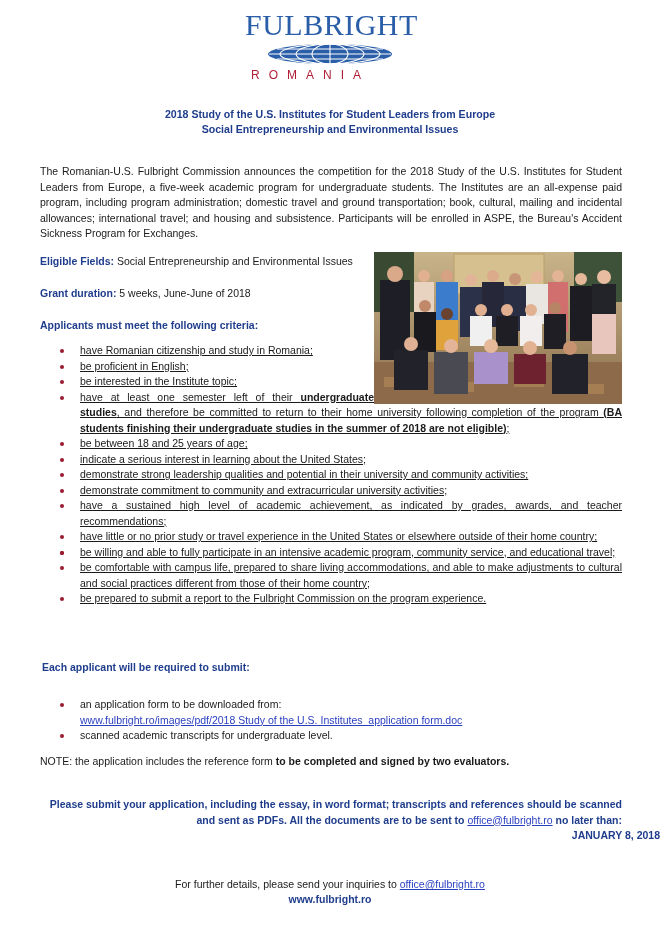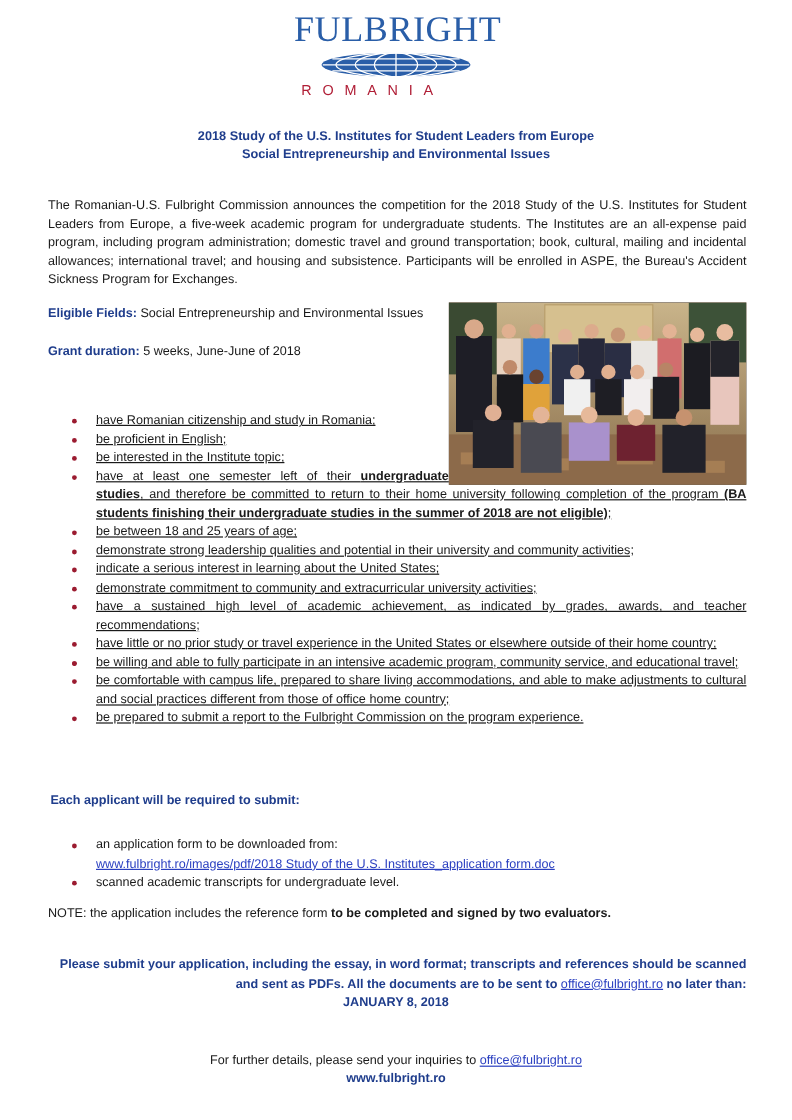--- a/index.html
+++ b/index.html
@@ -41,21 +41,21 @@
   ul.sub { position:absolute; left:40px; top:697px; width:582px; margin:0; padding:0; list-style:none; }
   ul.sub li { position:relative; padding-left:40px; font-size:10.5px; line-height:15.5px; }
   ul.sub li .dot { position:absolute; left:20px; top:6px; width:4px; height:4px; border-radius:50%; background:#9b1b30; }
   a.lnk { color:#2a3fc0; text-decoration:underline; }
 
   .note { position:absolute; left:40px; top:754px; font-size:10.5px; line-height:14px; }
 
   .final { position:absolute; left:40px; width:582px; text-align:right; font-weight:bold;
            font-size:10.5px; color:#1f3d8c; line-height:15.5px; }
   .final.fa { top:797px; }
-  .final-date { position:absolute; left:0; width:660px; top:829px; text-align:center; font-weight:bold; font-size:10.5px; color:#1f3d8c; }
+  .final-date { position:absolute; left:0; width:660px; top:829px; text-align:right; font-weight:bold; font-size:10.5px; color:#1f3d8c; }
 
   .foot1 { position:absolute; left:0; width:660px; top:878px; text-align:center; font-size:10.5px; }
   .foot2 { position:absolute; left:0; width:660px; top:893px; text-align:center; font-size:10.5px; font-weight:bold; color:#1f3d8c; }
 </style>
 </head>
 <body>
 
 <div class="page">
 
   <div class="logo">
@@ -79,20 +79,21 @@
   <div class="title t2">Social Entrepreneurship and Environmental Issues</div>
 
   <div class="p intro">The Romanian-U.S. Fulbright Commission announces the competition for the 2018 Study of the U.S. Institutes for Student Leaders from Europe, a five-week academic program for undergraduate students. The Institutes are an all-expense paid program, including program administration; domestic travel and ground transportation; book, cultural, mailing and incidental allowances; international travel; and housing and subsistence.  Participants will be enrolled in ASPE, the Bureau's Accident Sickness Program for Exchanges.</div>
 
   <div class="field f1">
     <span class="label-blue">Eligible Fields:</span><span> Social Entrepreneurship and Environmental Issues</span>
   </div>
   <div class="field f2">
     <span class="label-blue">Grant duration:</span><span> 5 weeks, June-June of 2018</span>
   </div>
+  <div class="field f3 label-blue">Applicants must meet the following criteria:</div>
 
   <div class="photo">
     <svg width="248" height="152" viewBox="0 0 248 152">
       <defs>
         <linearGradient id="wall" x1="0" y1="0" x2="0" y2="1">
           <stop offset="0" stop-color="#c9b48a"></stop>
           <stop offset="1" stop-color="#8a6f4c"></stop>
         </linearGradient>
       </defs>
       <rect width="248" height="152" fill="url(#wall)"></rect>
@@ -160,28 +161,28 @@
       </g>
     </svg>
   </div>
 
   <ul class="crit">
     <li style="width: 295px;"><span class="dot"></span><span>have Romanian citizenship and study in Romania;</span></li>
     <li style="width: 295px;"><span class="dot"></span><span>be proficient in English;</span></li>
     <li style="width: 295px;"><span class="dot"></span><span>be interested in the Institute topic;</span></li>
     <li><span class="dot"></span><span style="float: right; width: 248px; height: 14px;"></span><span>have at least one semester left of their </span><b>undergraduate studies</b><span>, and therefore be committed to return to their home university following completion of the program </span><b>(BA students finishing their undergraduate studies in the summer of 2018 are not eligible)</b><span>;</span></li>
     <li><span class="dot"></span><span>be between 18 and 25 years of age;</span></li>
+    <li><span class="dot"></span><span>indicate a serious interest in learning about the United States;</span></li>
     <li><span class="dot"></span><span>demonstrate strong leadership qualities and potential in their university and community activities;</span></li>
-    <li><span class="dot"></span><span>indicate a serious interest in learning about the United States;</span></li>
     <li><span class="dot"></span><span>demonstrate commitment to community and extracurricular university activities;</span></li>
     <li><span class="dot"></span><span>have a sustained high level of academic achievement, as indicated by grades, awards, and teacher recommendations;</span></li>
     <li><span class="dot"></span><span>have little or no prior study or travel experience in the United States or elsewhere outside of their home country;</span></li>
     <li><span class="dot"></span></li>
     <li><span class="dot"></span><span>be willing and able to fully participate in an intensive academic program, community service, and educational travel;</span></li>
-    <li><span class="dot"></span><span>be comfortable with campus life, prepared to share living accommodations, and able to make adjustments to cultural and social practices different from those of office home country;</span></li>
+    <li><span class="dot"></span><span>be comfortable with campus life, prepared to share living accommodations, and able to make adjustments to cultural and social practices different from those of their home country;</span></li>
     <li><span class="dot"></span><span>be prepared to submit a report to the Fulbright Commission on the program experience.</span></li>
   </ul>
 
   <div class="submit-h label-blue">Each applicant will be required to submit:</div>
   <ul class="sub">
     <li><span class="dot"></span><span>an application form to be downloaded from:</span><br><a class="lnk" href="#">www.fulbright.ro/images/pdf/2018 Study of the U.S. Institutes_application form.doc</a></li>
     <li><span class="dot"></span><span>scanned academic transcripts for undergraduate level.</span></li>
   </ul>
 
   <div class="note">

